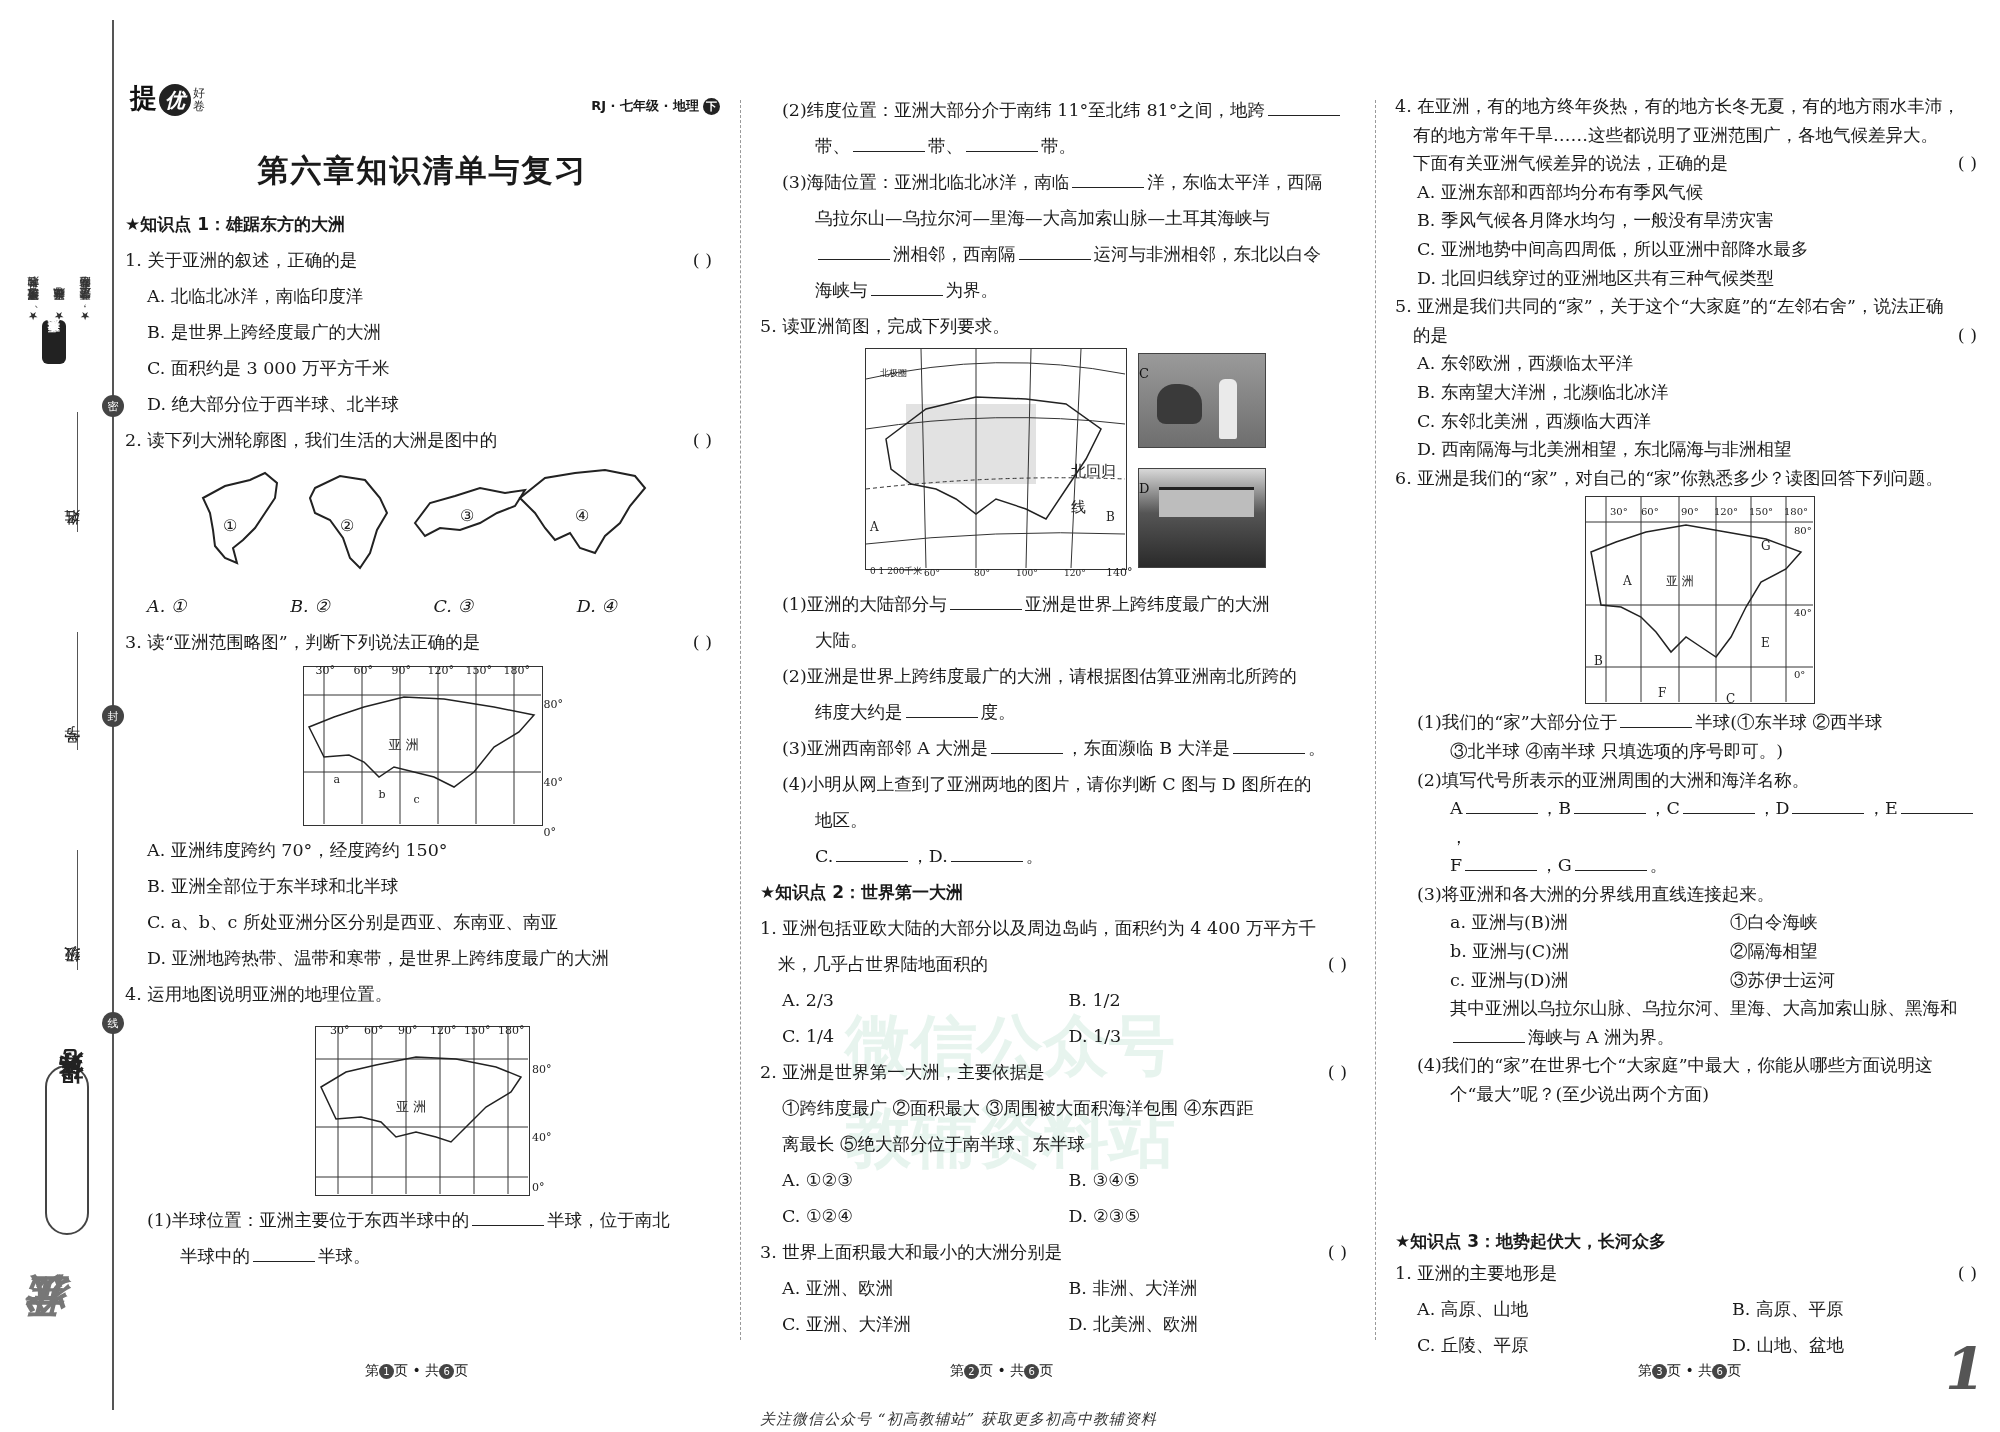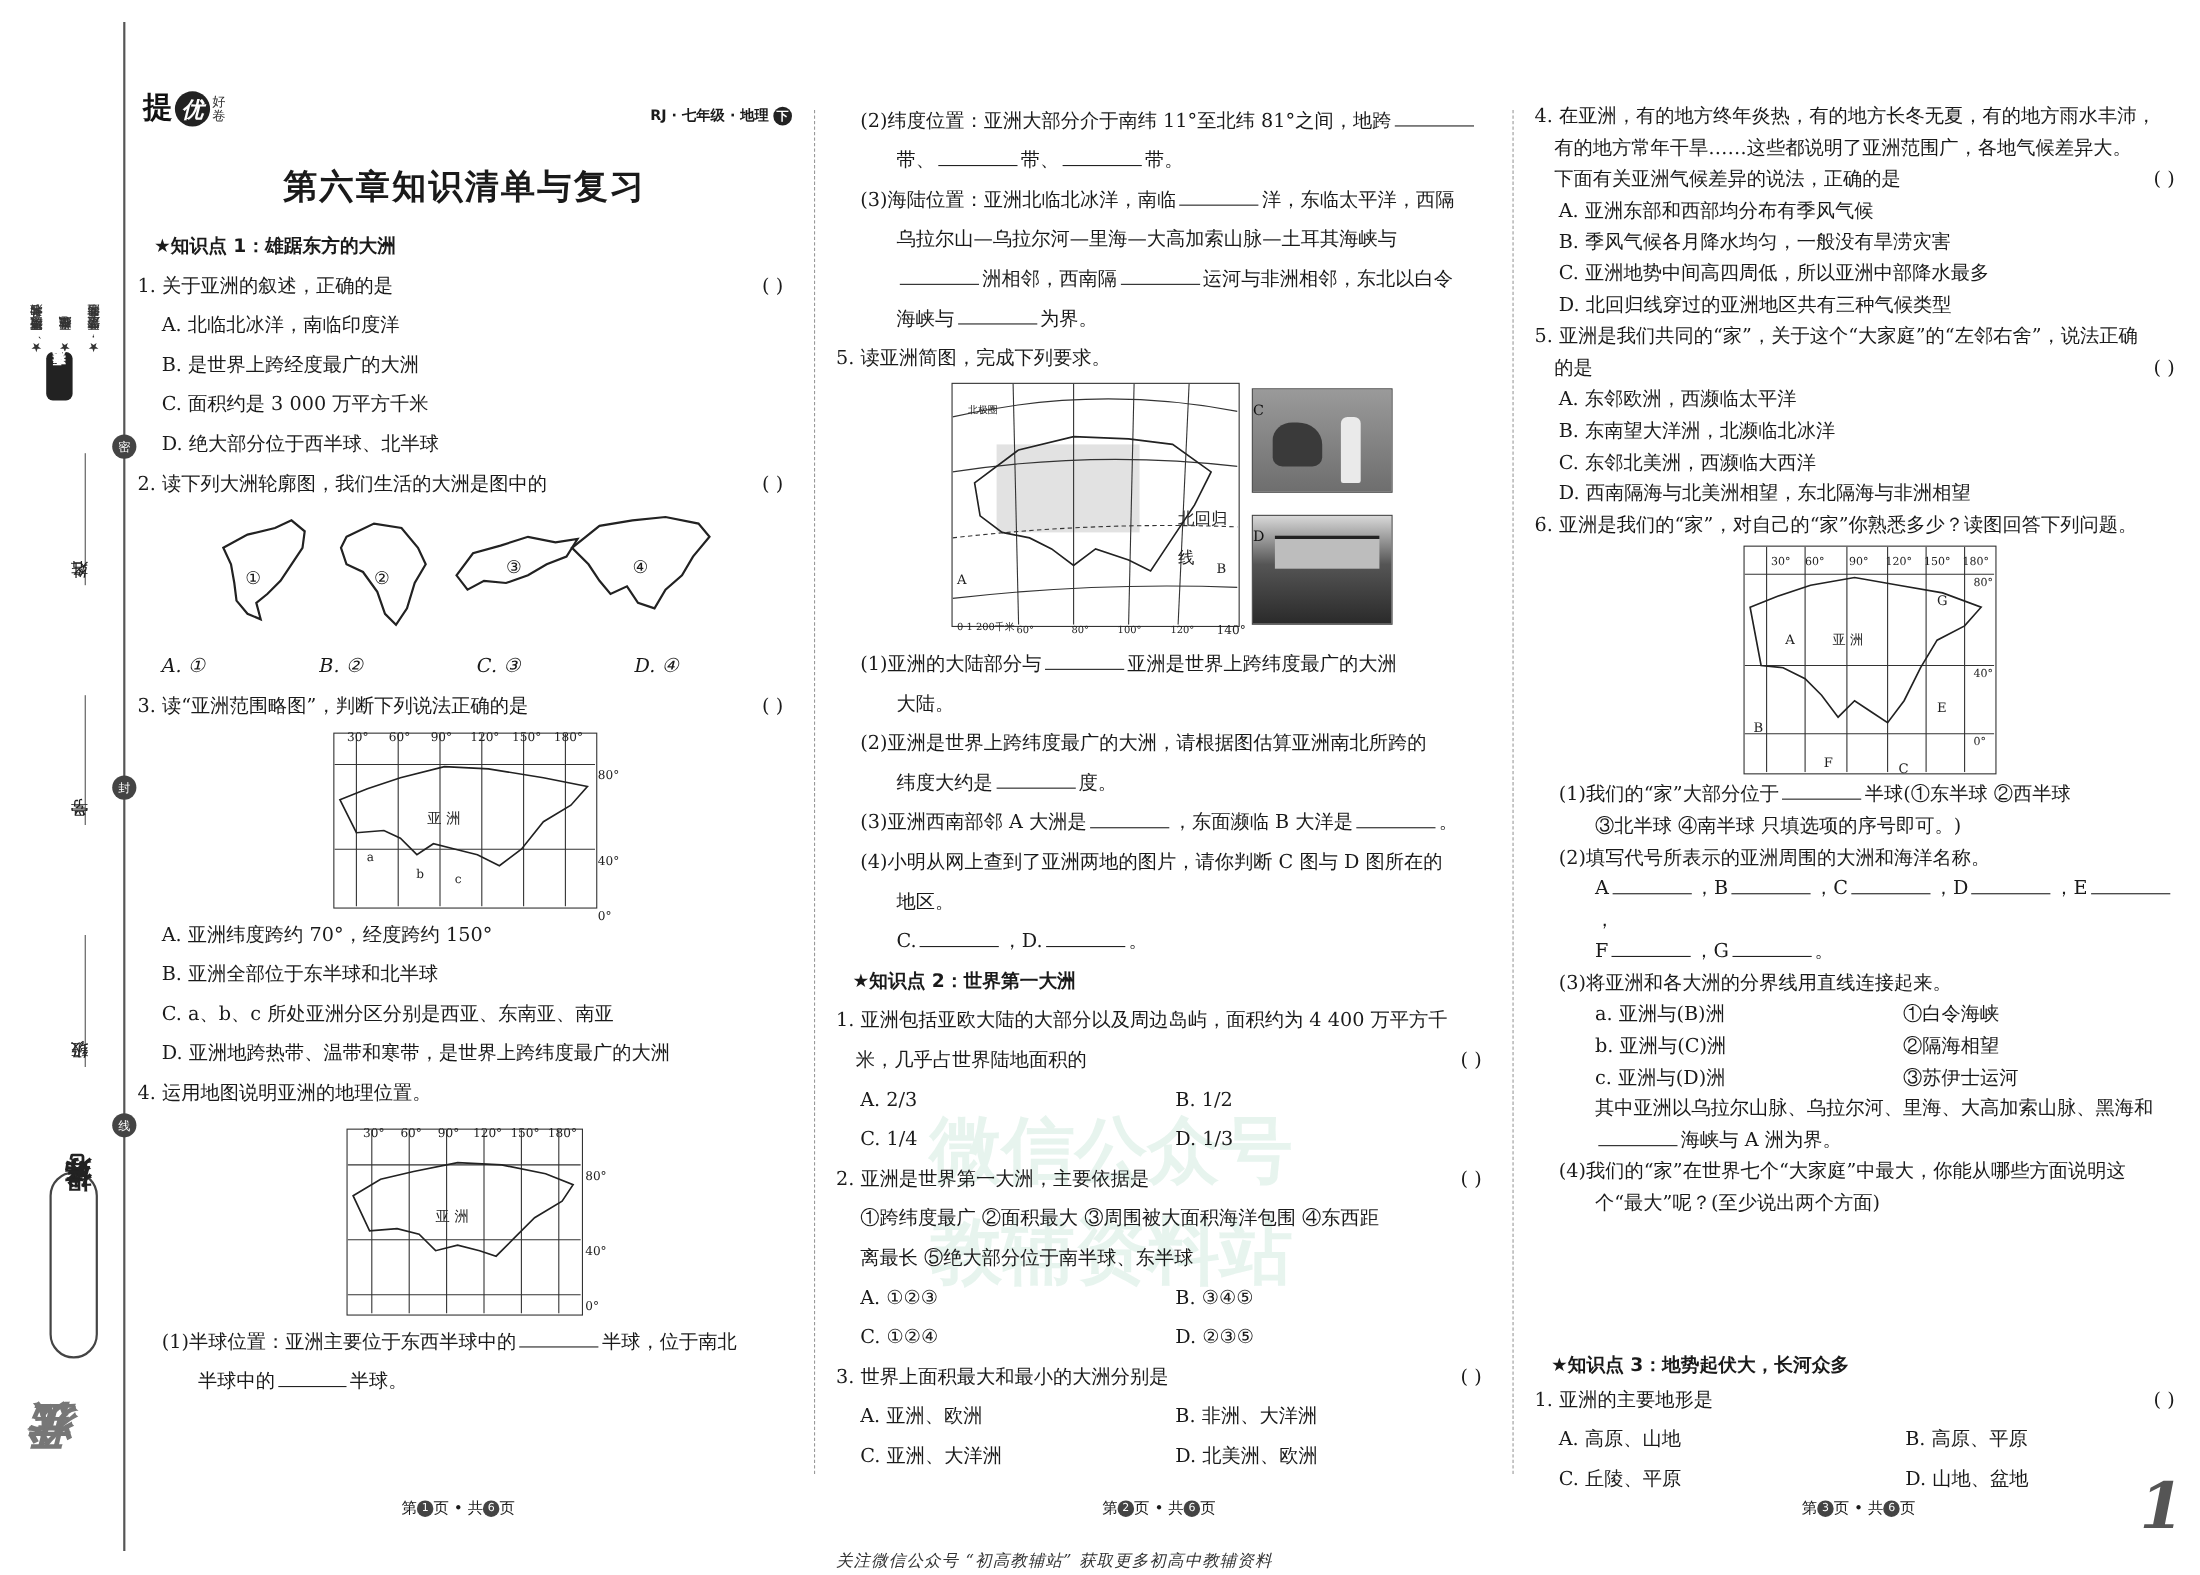--- a/index.html
+++ b/index.html
@@ -26,21 +26,21 @@
   .col3 { left: 1395px; width: 590px; top: 92px; line-height: 28.6px; }
   .vsep { position: absolute; top: 100px; height: 1240px; border-left: 1.5px dashed #999; }
 
   .header-row { position: relative; height: 40px; }
   .logo { position: absolute; left: 5px; top: 0; font-size: 27px; font-weight: bold; font-family: "DejaVu Sans", sans-serif; color: #111; }
   .logo .round { display: inline-block; width: 32px; height: 32px; border-radius: 50%; background: #222; color: #fff; font-size: 20px; text-align: center; line-height: 32px; font-style: italic; vertical-align: middle; margin-left: 2px; }
   .logo .small { font-size: 12px; font-weight: normal; vertical-align: middle; display: inline-block; line-height: 13px; width: 16px; margin-left: 2px; color: #333; }
   .grade { position: absolute; right: 0; top: 8px; font-size: 13px; font-weight: bold; font-family: "DejaVu Sans", sans-serif; }
   .grade .vol { display: inline-block; width: 17px; height: 17px; border-radius: 50%; background: #222; color: #fff; font-size: 11px; text-align: center; line-height: 17px; margin-left: 4px; }
   .title { text-align: center; font-size: 31px; font-weight: bold; letter-spacing: 2px; margin: 30px 0 16px 0; line-height: 40px; }
-  .section { font-weight: bold; font-family: "DejaVu Sans", sans-serif; font-size: 17px; margin-left: 15px; }
+  .section { font-weight: bold; font-family: "DejaVu Sans", sans-serif; font-size: 17px; }
 
   .q { position: relative; }
   .q .paren { position: absolute; right: 8px; top: 0; }
   .opt { padding-left: 22px; }
   .sub { padding-left: 22px; }
   .sub-cont { padding-left: 55px; }
   .opt-grid { display: grid; grid-template-columns: 1fr 1fr; padding-left: 22px; }
   .opt-row4 { display: grid; grid-template-columns: repeat(4, 1fr); padding-left: 22px; font-style: italic; }
   .blank { display: inline-block; width: 72px; border-bottom: 1px solid #222; height: 1px; vertical-align: baseline; margin: 0 3px; }
   .blank.s { width: 62px; }
@@ -419,20 +419,20 @@
       <span>B. 高原、平原</span>
       <span>C. 丘陵、平原</span>
       <span>D. 山地、盆地</span>
     </div>
   </div>
 </div>
 
 <div class="footer" style="left:365px">
   <span>第</span><span class="n">1</span><span>页 • 共</span><span class="n">6</span><span>页</span>
 </div>
-<div class="footer" style="left:1002px">
+<div class="footer" style="left:950px">
   <span>第</span><span class="n">2</span><span>页 • 共</span><span class="n">6</span><span>页</span>
 </div>
 <div class="footer" style="left:1638px">
   <span>第</span><span class="n">3</span><span>页 • 共</span><span class="n">6</span><span>页</span>
 </div>
 <div class="page-big">1</div>
 <div class="promo">关注微信公众号 “初高教辅站” 获取更多初高中教辅资料</div>
 
 </body></html>

